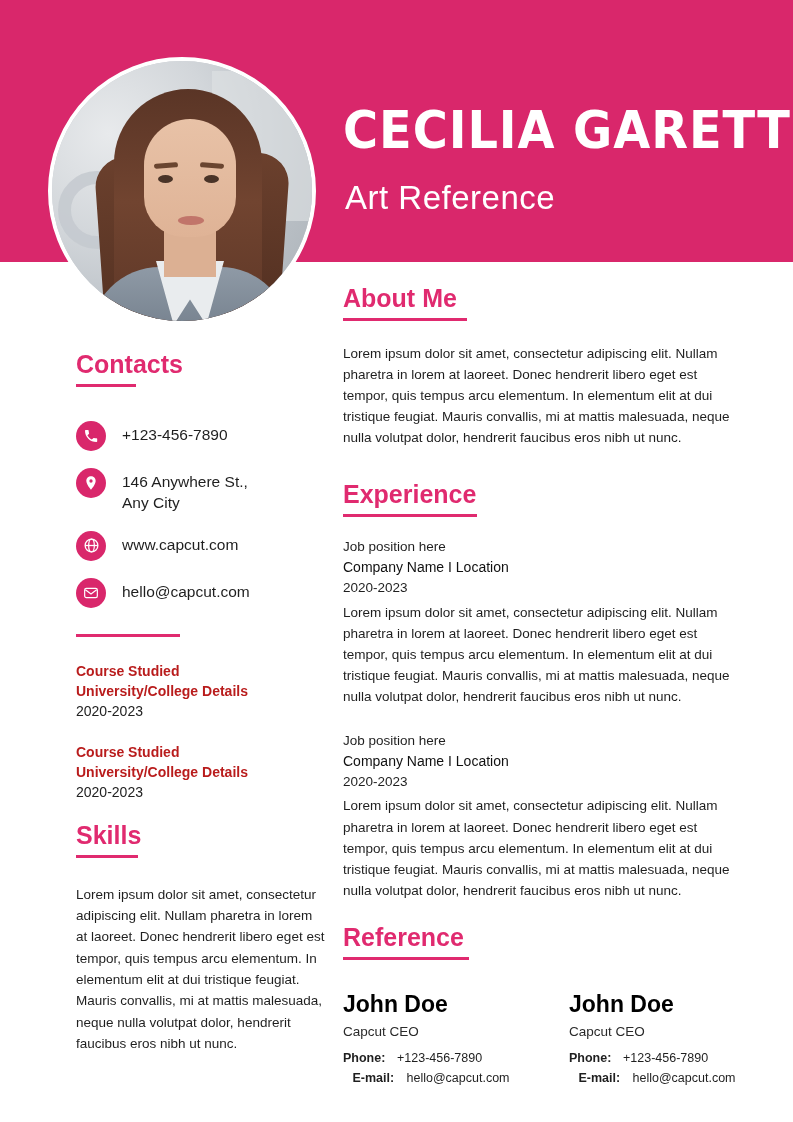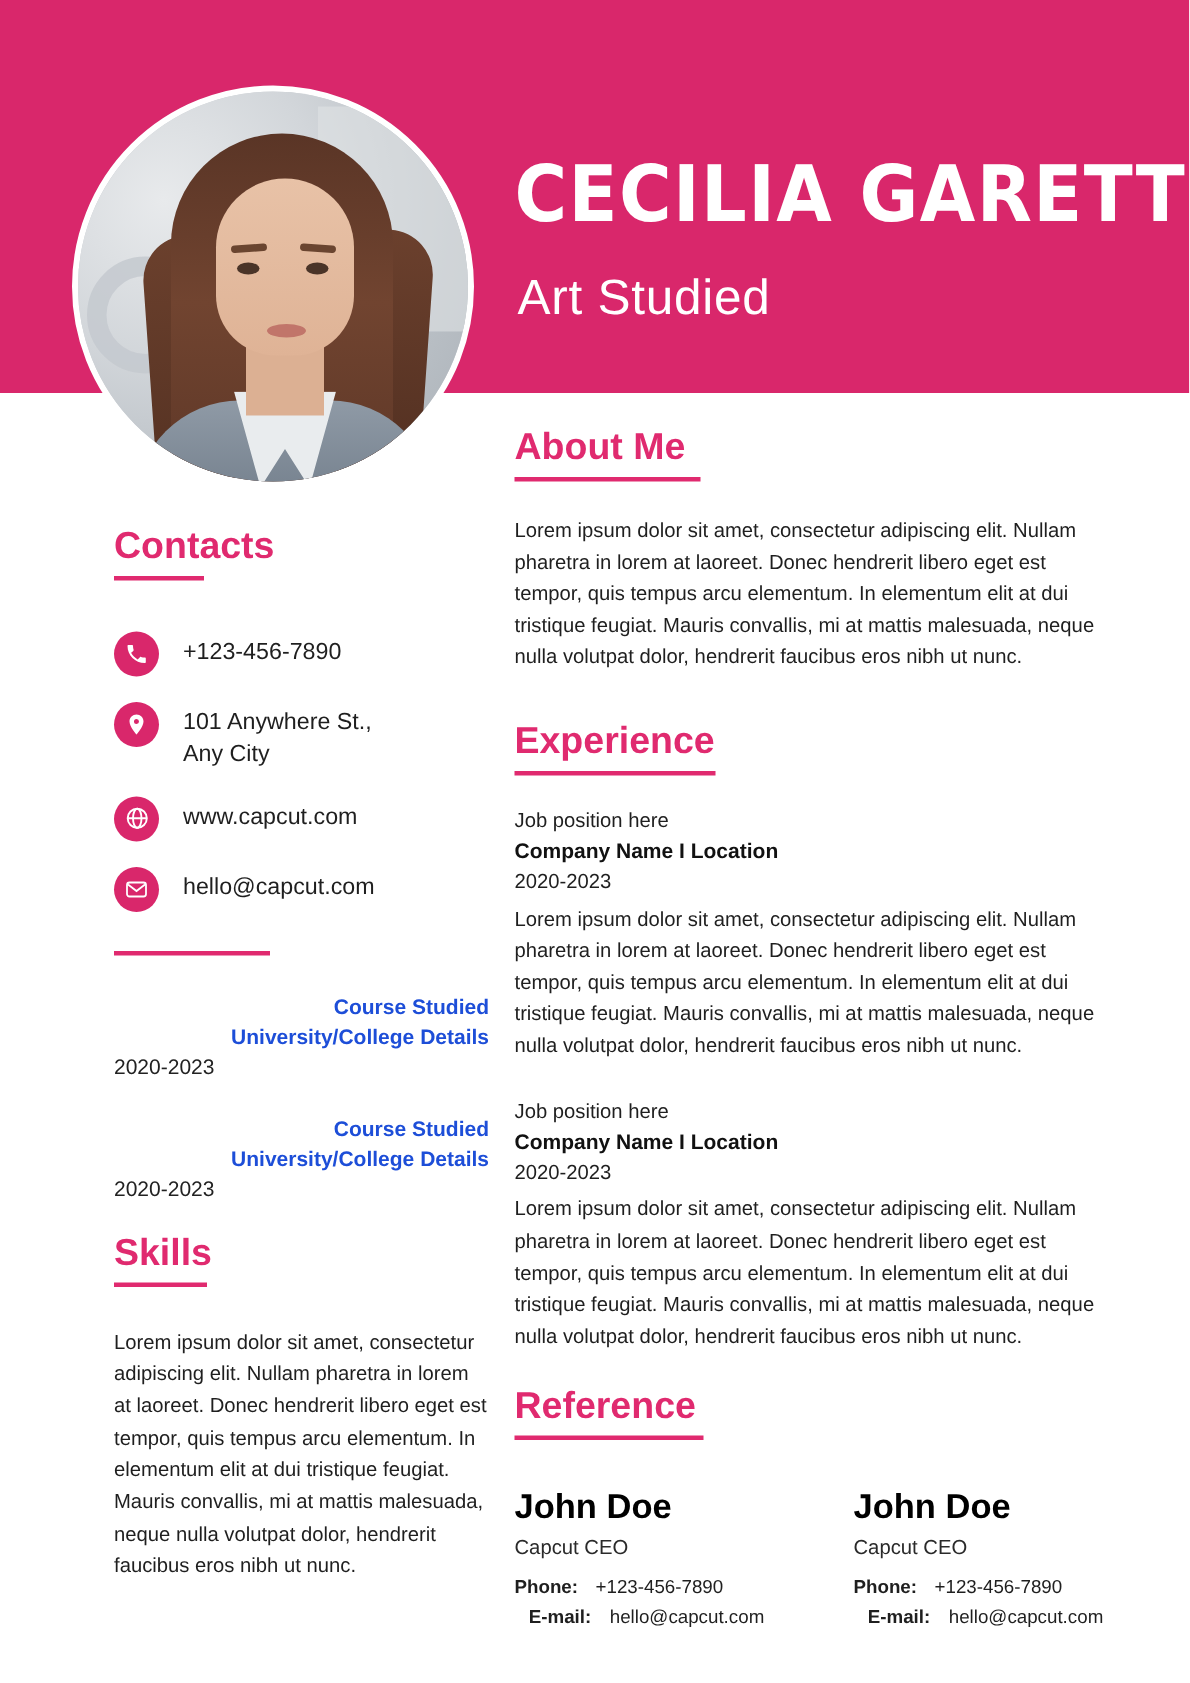--- a/index.html
+++ b/index.html
@@ -176,23 +176,22 @@
     color: #1f1f1f;
     line-height: 1.35;
     padding-top: 4px;
   }
 
   .edu-block { margin-top: 24px; }
   .edu-item { margin-bottom: 20px; }
   .edu-line {
     font-size: 14px;
     font-weight: bold;
-    color: #1d4ed8;
+    color: #b91c1c;
     line-height: 1.45;
-    text-align: right;
   }
   .edu-date {
     font-size: 14px;
     color: #222222;
     line-height: 1.45;
   }
 
   .skills-body {
     margin-top: 26px;
     font-size: 13.5px;
@@ -210,21 +209,21 @@
   }
   .exp-wrap { margin-top: 20px; }
   .job { margin-bottom: 24px; }
   .job-pos {
     font-size: 13.5px;
     color: #1f1f1f;
     line-height: 1.5;
   }
   .job-company {
     font-size: 14px;
-    font-weight: bold;
+    font-weight: normal;
     color: #111111;
     line-height: 1.5;
   }
   .job-date {
     font-size: 13.5px;
     color: #1f1f1f;
     line-height: 1.5;
   }
   .job-desc {
     margin-top: 3px;
@@ -258,21 +257,21 @@
 
   .mt6 { margin-top: 6px; justify-content: center; }
 </style>
 </head>
 <body>
 
 <div class="page">
 
   <div class="header"></div>
   <div class="name">CECILIA GARETT</div>
-  <div class="role">Art Studied</div>
+  <div class="role">Art Reference</div>
 
   <div class="photo-wrap">
     <div class="photo-bg"></div>
     <div class="photo-shape3"></div>
     <div class="photo-shape1"></div>
     <div class="photo-shape2"></div>
     <div class="hair-left"></div>
     <div class="hair-right"></div>
     <div class="hair"></div>
     <div class="shoulders"></div>
@@ -302,21 +301,21 @@
           </span>
           <span class="c-text">+123-456-7890</span>
         </div>
 
         <div class="contact-row">
           <span class="c-icon">
             <svg width="16" height="16" viewBox="0 0 24 24" fill="#ffffff">
               <path d="M12 2C8.1 2 5 5.1 5 9c0 5.2 7 13 7 13s7-7.8 7-13c0-3.9-3.1-7-7-7zm0 9.5A2.5 2.5 0 1 1 12 6.5a2.5 2.5 0 0 1 0 5z"></path>
             </svg>
           </span>
-          <span class="c-text" style="white-space:pre-line">101 Anywhere St.,
+          <span class="c-text" style="white-space:pre-line">146 Anywhere St.,
 Any City</span>
         </div>
 
         <div class="contact-row">
           <span class="c-icon">
             <svg width="17" height="17" viewBox="0 0 24 24" fill="none" stroke="#ffffff" stroke-width="1.8">
               <circle cx="12" cy="12" r="9"></circle>
               <ellipse cx="12" cy="12" rx="4" ry="9"></ellipse>
               <line x1="3" y1="12" x2="21" y2="12"></line>
             </svg>

